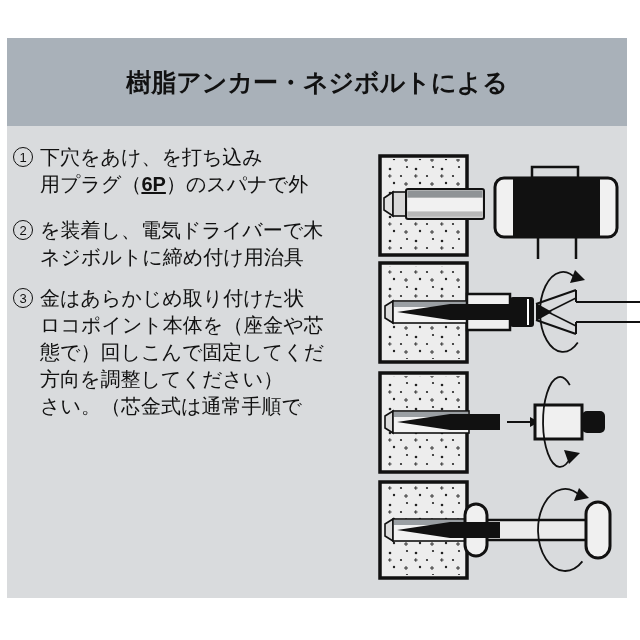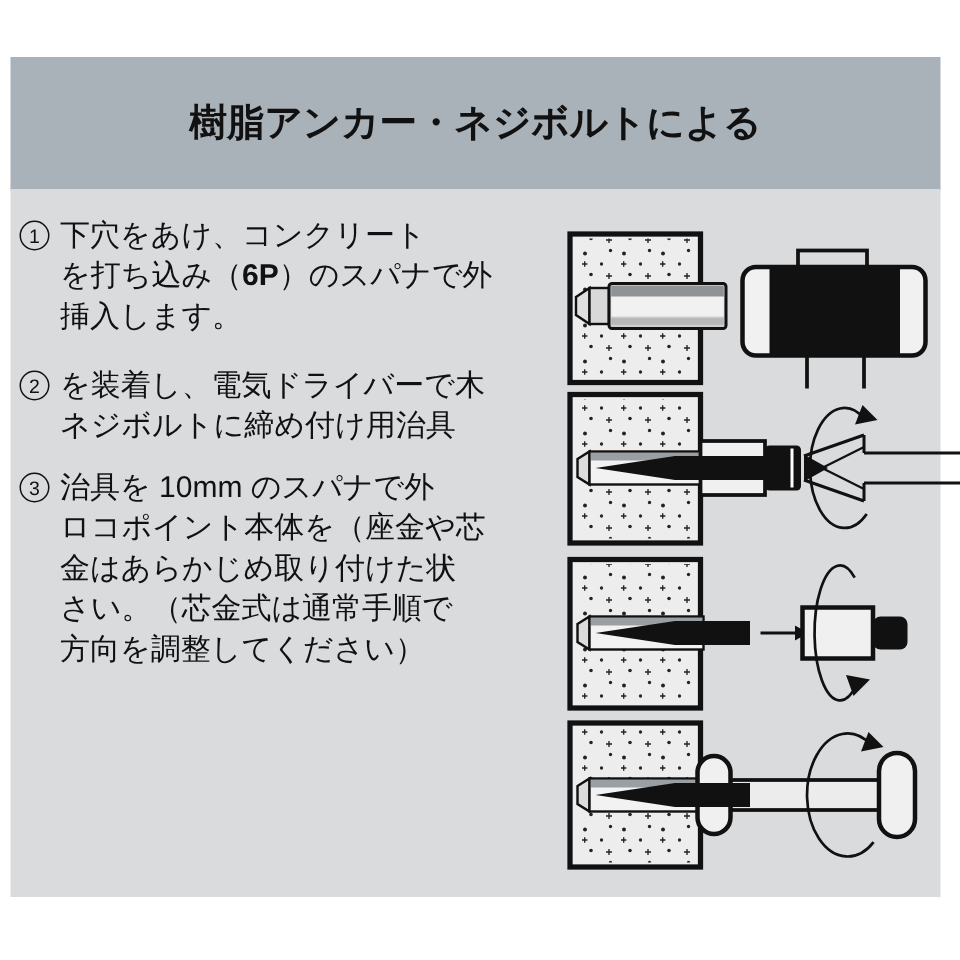--- a/index.html
+++ b/index.html
@@ -41,21 +41,21 @@
     position:absolute;left:0;top:3px;
     width:20px;height:20px;
     border:1.5px solid #111;border-radius:50%;
     display:flex;align-items:center;justify-content:center;
     font-size:13px;line-height:1;
     box-sizing:border-box;
   }
   .step .line{white-space:nowrap;}
   .step2{margin-top:19px;}
   .step3{margin-top:14px;}
-  .bold{font-weight:bold;}
+  .bold{font-weight:bold;text-decoration:underline;}
   .figures-svg{
     position:absolute;left:360px;top:140px;
   }
 </style>
 </head>
 <body>
 
 <div class="page">
 
   <div class="panel">
@@ -63,38 +63,37 @@
     <div class="panel-header">
       <div class="title-line">樹脂アンカー・ネジボルトによる</div>
     </div>
 
     <div class="panel-body">
 
       <div class="steps">
 
         <div class="step step1">
           <span class="marker">1</span>
-          <div class="line">下穴をあけ、コンクリート</div>
-          <div class="line"><span>を打ち込み（</span><span class="bold">6P</span><span>）のスパナで外</span></div>
-          <div class="line">挿入します。</div>
+          <div class="line">下穴をあけ、を打ち込み</div>
+          <div class="line"><span>用プラグ（</span><span class="bold">6P</span><span>）のスパナで外</span></div>
         </div>
 
         <div class="step step2">
           <span class="marker">2</span>
           <div class="line">を装着し、電気ドライバーで木</div>
           <div class="line">ネジボルトに締め付け用治具</div>
         </div>
 
         <div class="step step3">
           <span class="marker">3</span>
-          <div class="line">治具を 10mm のスパナで外</div>
+          <div class="line">金はあらかじめ取り付けた状</div>
           <div class="line">ロコポイント本体を（座金や芯</div>
-          <div class="line">金はあらかじめ取り付けた状</div>
+          <div class="line">態で）回しこんで固定してくだ</div>
+          <div class="line">方向を調整してください）</div>
           <div class="line">さい。（芯金式は通常手順で</div>
-          <div class="line">方向を調整してください）</div>
         </div>
 
       </div>
     </div>
   </div>
 
   <svg class="figures-svg" width="280" height="460" viewBox="0 0 280 460" xmlns="http://www.w3.org/2000/svg">
     <defs>
       <pattern id="speckle" width="26" height="24" patternUnits="userSpaceOnUse">
         <circle cx="4" cy="5" r="1.3" fill="#222"></circle>

